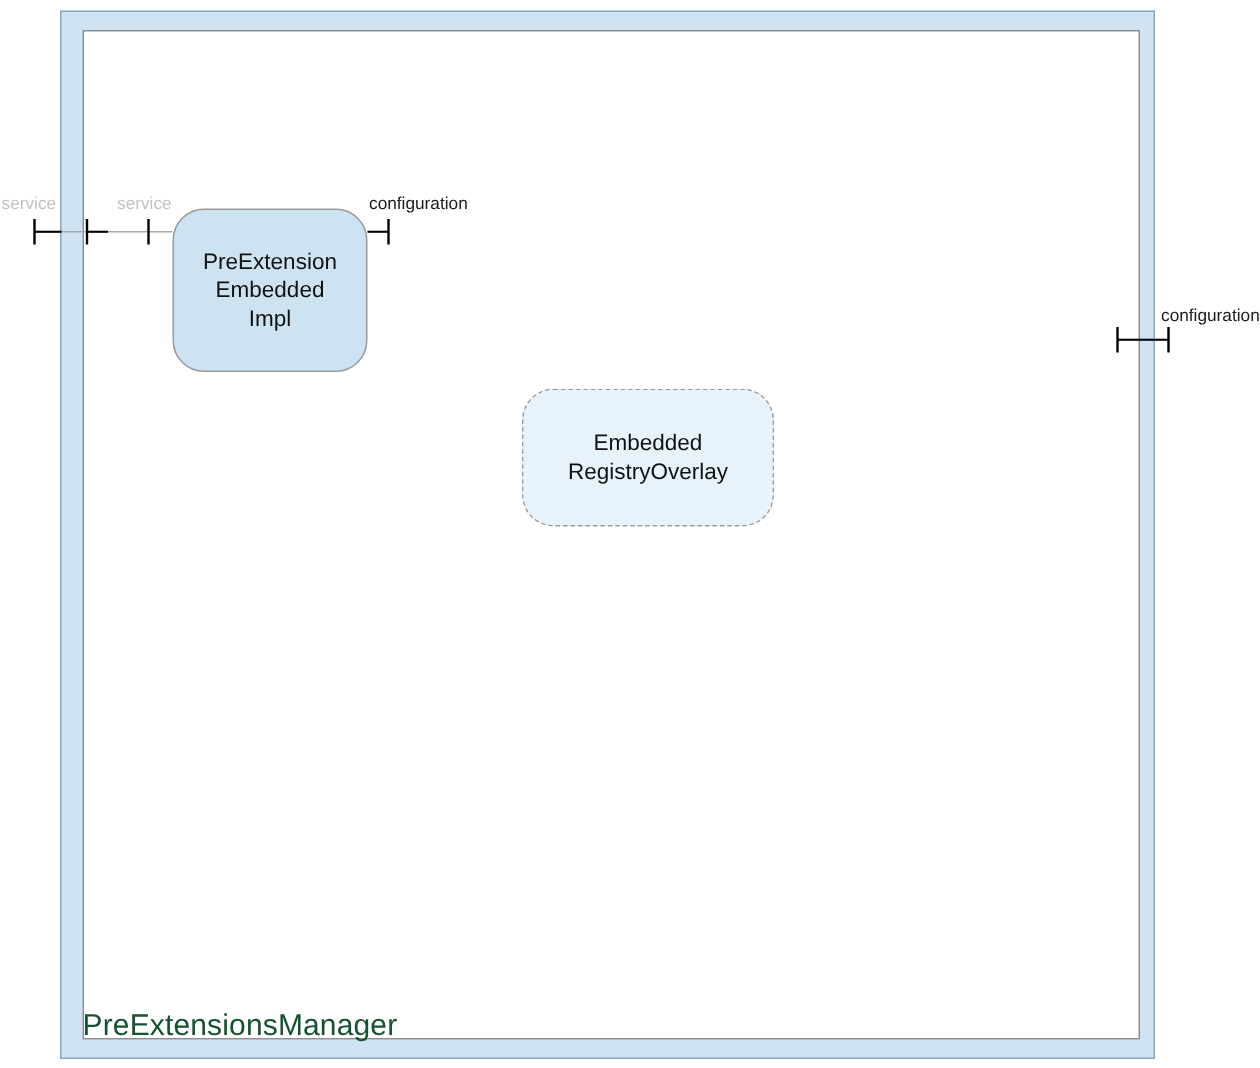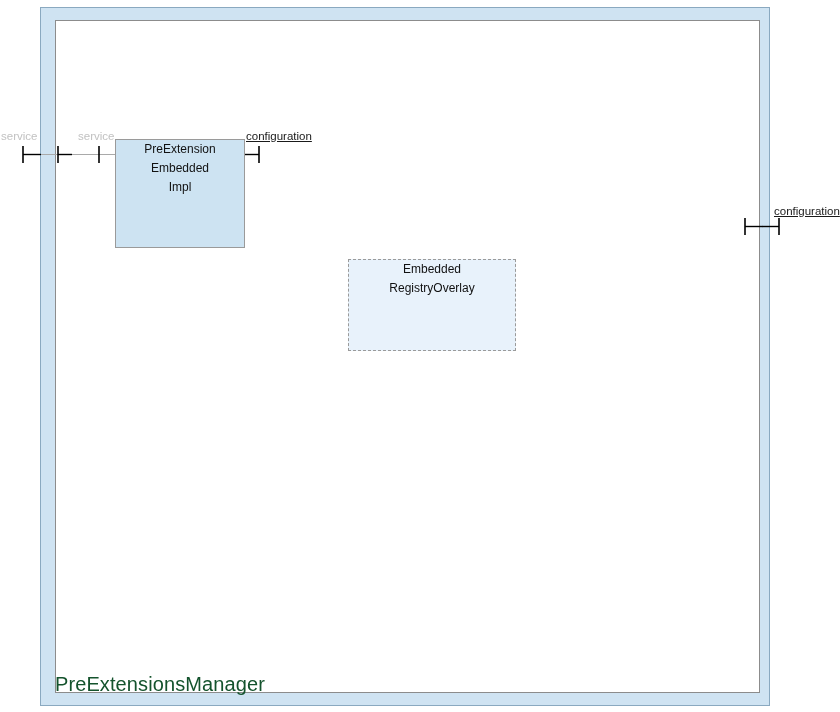--- a/index.html
+++ b/index.html
@@ -56,25 +56,27 @@
     color: #14532d;
     white-space: nowrap;
     letter-spacing: 0.1px;
   }
 
   
   .node {
     position: absolute;
     box-sizing: border-box;
     display: flex;
+    align-items: center;
     justify-content: center;
     text-align: center;
-    font-size: 12px;
+    font-size: 15px;
     line-height: 19px;
     color: #111111;
+    border-radius: 21px;
   }
   .node.solid {
     background: #cde3f2;
     border: 1px solid #9a9a9a;
   }
   .node.dashed {
     background: #e8f2fb;
     border: 1px dashed #9a9a9a;
   }
 
@@ -91,21 +93,21 @@
     height: 92px;
   }
 
   
   .port-label {
     position: absolute;
     font-size: 11.5px;
     white-space: nowrap;
   }
   .port-label.faded { color: #c2c2c2; }
-  .port-label.dark  { color: #1a1a1a; text-decoration: underline; }
+  .port-label.dark  { color: #1a1a1a; }
 
   #label-service-outer  { left: 1px;   top: 130px; }
   #label-service-inner  { left: 78px;  top: 130px; }
   #label-configuration-impl  { left: 246px; top: 130px; }
   #label-configuration-right { left: 774px; top: 205px; }
 
   svg.overlay {
     position: absolute;
     left: 0; top: 0;
     width: 840px;

